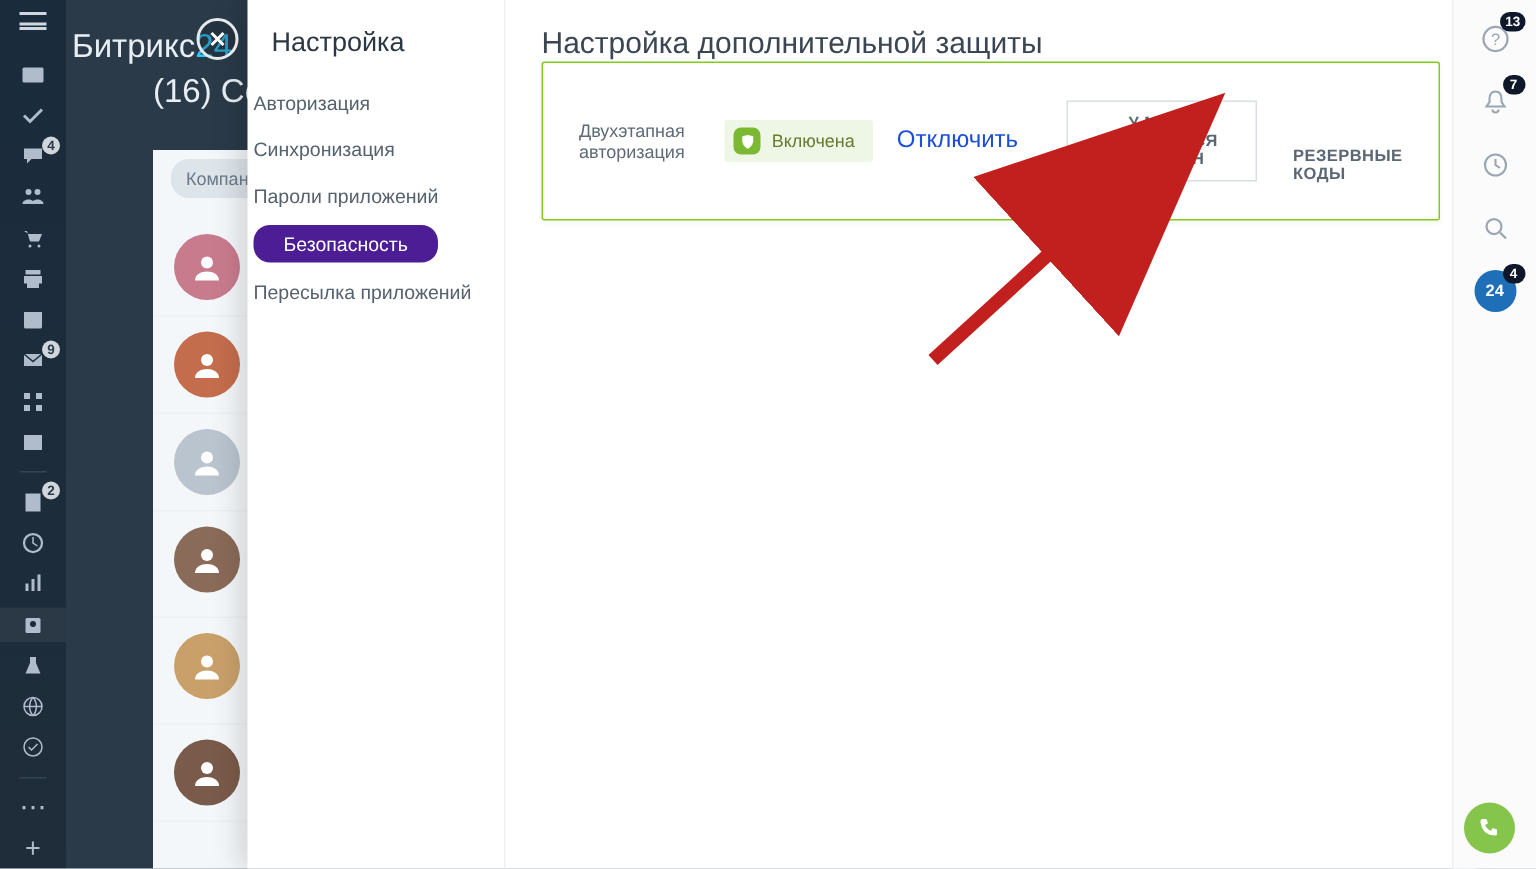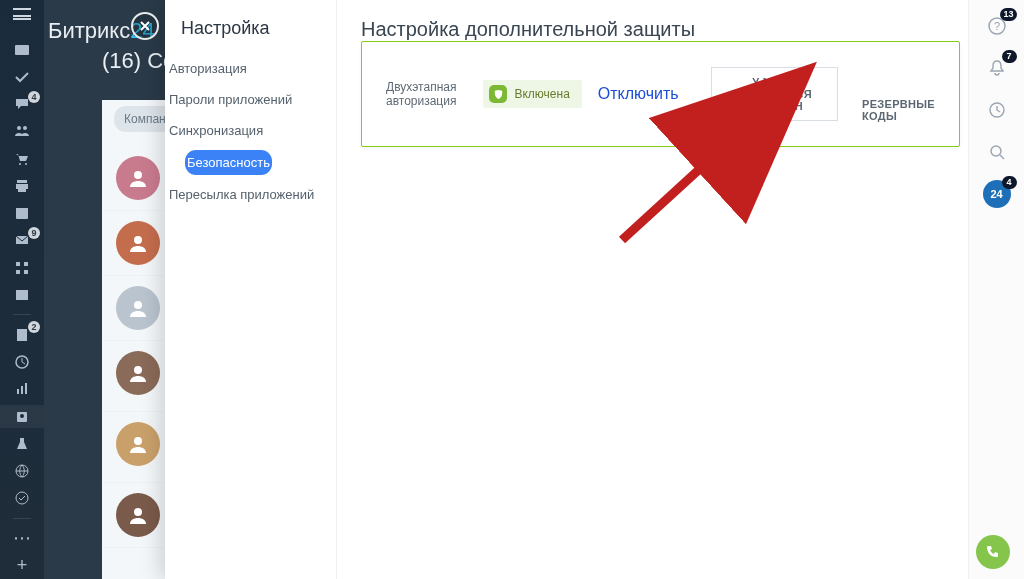--- a/index.html
+++ b/index.html
@@ -37,21 +37,21 @@
   .dot.green{background:#8bc34a;}
   .badge-admin{display:inline-block;background:#3bc8f5;color:#fff;font-size:10px;padding:2px 6px;margin-top:4px;}
 
   
   .modal{position:absolute;left:165px;top:0;right:40px;height:579px;background:#fff;display:flex;box-shadow:-6px 0 18px rgba(0,0,0,0.15);}
   .closebtn{position:absolute;left:-34px;top:12px;width:28px;height:28px;border-radius:50%;border:2px solid #e5e9ec;background:rgba(20,30,40,0.25);display:flex;align-items:center;justify-content:center;cursor:pointer;}
   .closebtn svg{stroke:#fff;}
   .settings-nav{width:172px;border-right:1px solid #eef1f4;padding:16px 0;}
   .settings-nav h2{font-size:18px;font-weight:500;color:#2b3744;padding:2px 16px 14px;}
   .snav-item{font-size:13px;color:#55616d;padding:8px 4px;cursor:pointer;}
-  .snav-item.active{display:inline-block;margin:4px 20px;padding:5px 2px;background:#3b82f6;color:#fff;border-radius:11px;}
+  .snav-item.active{display:inline-block;margin:4px 4px;padding:5px 20px;background:#4c1d95;color:#fff;border-radius:11px;}
   .settings-body{flex:1;position:relative;padding:18px 24px;}
   .settings-body h1{font-size:20px;font-weight:400;color:#3a4652;}
   .secrow{display:flex;align-items:center;gap:16px;background:#fff;border:0;padding:10px 6px;box-shadow:0 1px 0 rgba(0,0,0,0);}
   .secpanel{background:#fff;border:1px solid #84cc16;border-radius:2px;box-shadow:0 2px 4px rgba(0,0,0,0.04);padding:14px 18px;}
   .lbl{color:#5e6a76;font-size:12px;}
   .chip-on{display:flex;align-items:center;gap:7px;background:#eef7e6;border-radius:2px;padding:5px 12px 5px 6px;}
   .shield{width:18px;height:18px;border-radius:5px;background:#7bb933;display:flex;align-items:center;justify-content:center;}
   .shield svg{fill:#fff;}
   .chip-on span{color:#6a7a2e;font-size:12px;}
   .link{color:#1d4ed8;font-size:16px;cursor:pointer;}
@@ -287,22 +287,22 @@
 
 <div class="modal">
   <div class="closebtn">
     <svg width="14" height="14" viewBox="0 0 14 14">
         <path d="M3 3l8 8M11 3l-8 8" stroke-width="2"></path>
       </svg>
   </div>
   <div class="settings-nav">
     <h2>Настройка</h2>
     <div class="snav-item">Авторизация</div>
+    <div class="snav-item">Синхронизация</div>
     <div class="snav-item">Пароли приложений</div>
-    <div class="snav-item">Синхронизация</div>
     <div><span class="snav-item active">Безопасность</span></div>
     <div class="snav-item">Пересылка приложений</div>
   </div>
   <div class="settings-body">
     <h1>Настройка дополнительной защиты</h1>
     <div class="secpanel">
       <div class="secrow">
         <span class="lbl">Двухэтапная авторизация</span>
         <span class="chip-on">
           <span class="shield">

